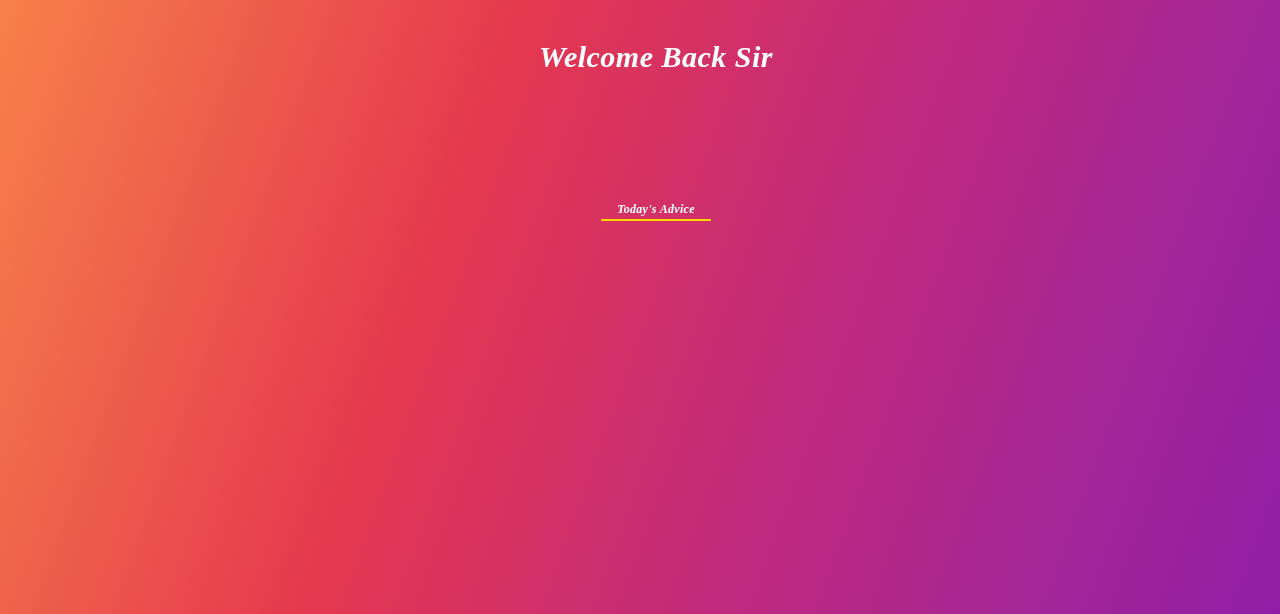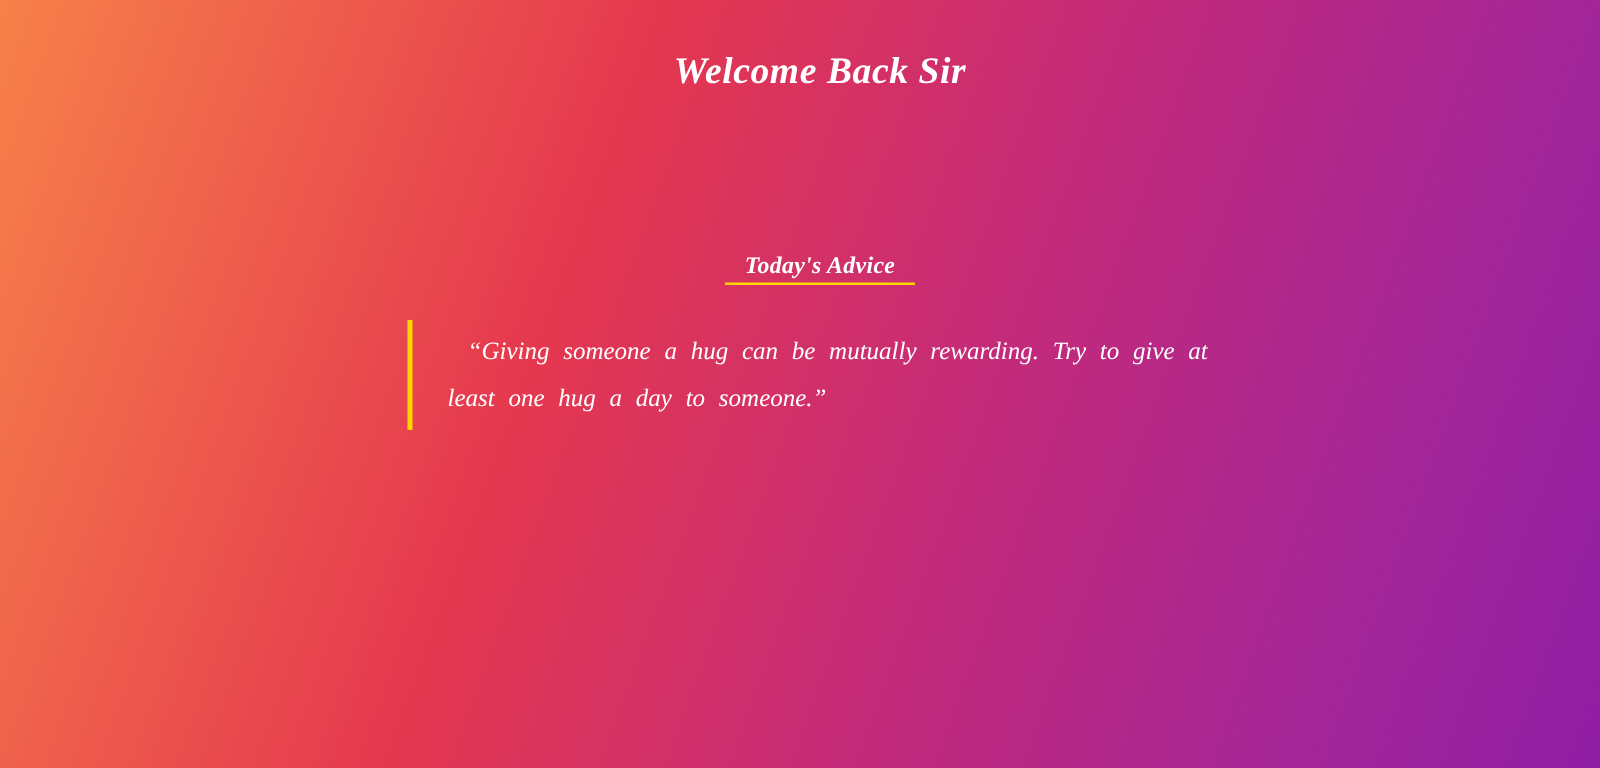--- a/index.html
+++ b/index.html
@@ -22,21 +22,21 @@
       font-style: italic;
       padding-top: 8px;
       letter-spacing: 0.5px;
     }
     .advice-section {
       margin-top: 80px;
       text-align: center;
     }
     .advice-heading {
       display: inline-block;
-      font-size: 19px;
+      font-size: 12px;
       font-weight: bold;
       font-style: italic;
       border-bottom: 2px solid #ffd700;
       padding-bottom: 2px;
       letter-spacing: 0.3px;
       text-align: center;
     }
     .quote-block {
       margin: 28px auto 0 auto;
       max-width: 660px;
@@ -56,16 +56,13 @@
     }
   </style>
 </head>
 <body>
 
 <h1 class="page-title">Welcome Back Sir</h1>
 
 <div class="advice-section">
   <div class="advice-heading">Today's Advice</div>
 
-  <blockquote class="quote-block">
-    <span class="quote-text">Giving someone a hug can be mutually rewarding. Try to give at least one hug a day to someone.</span>
-  </blockquote>
 </div>
 
 </body></html>

